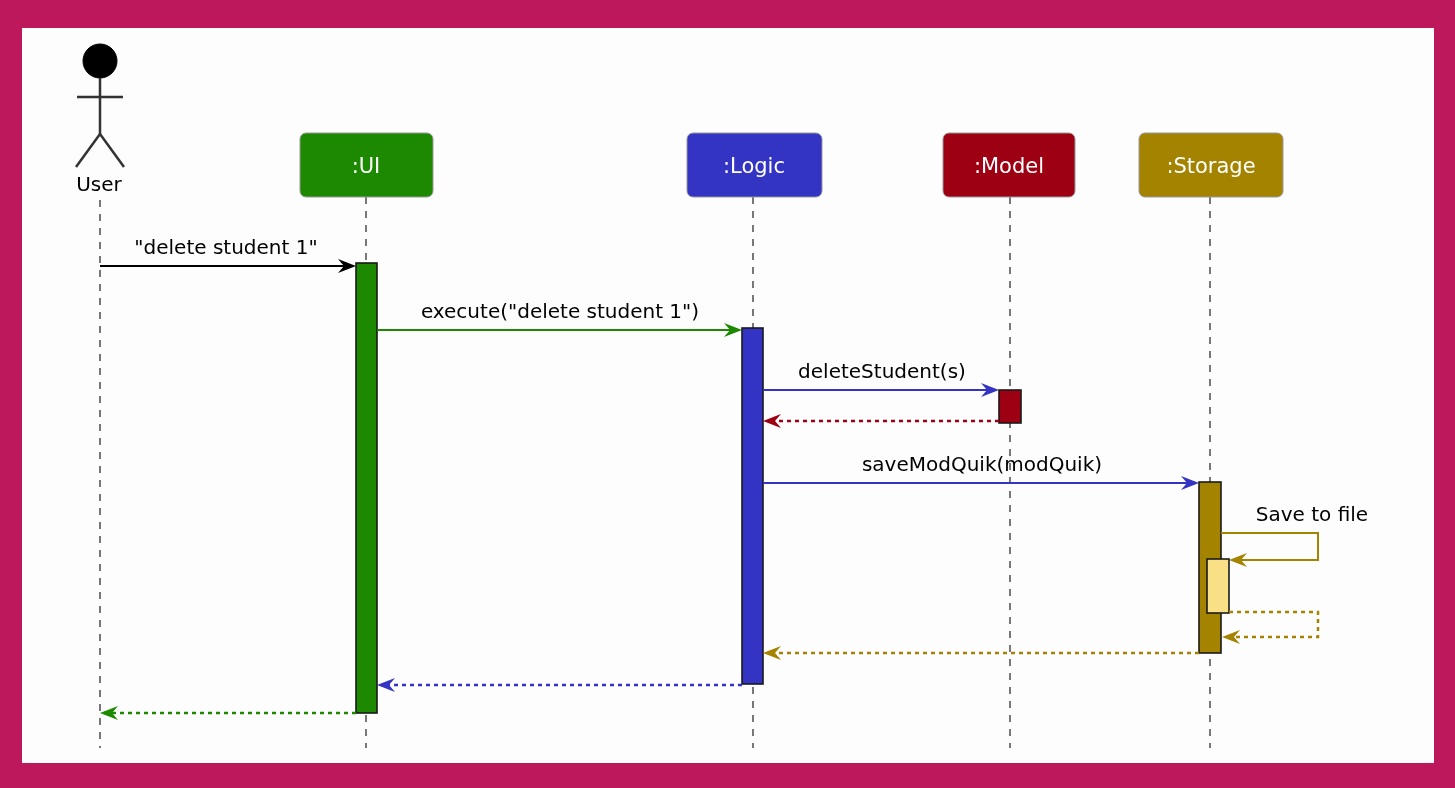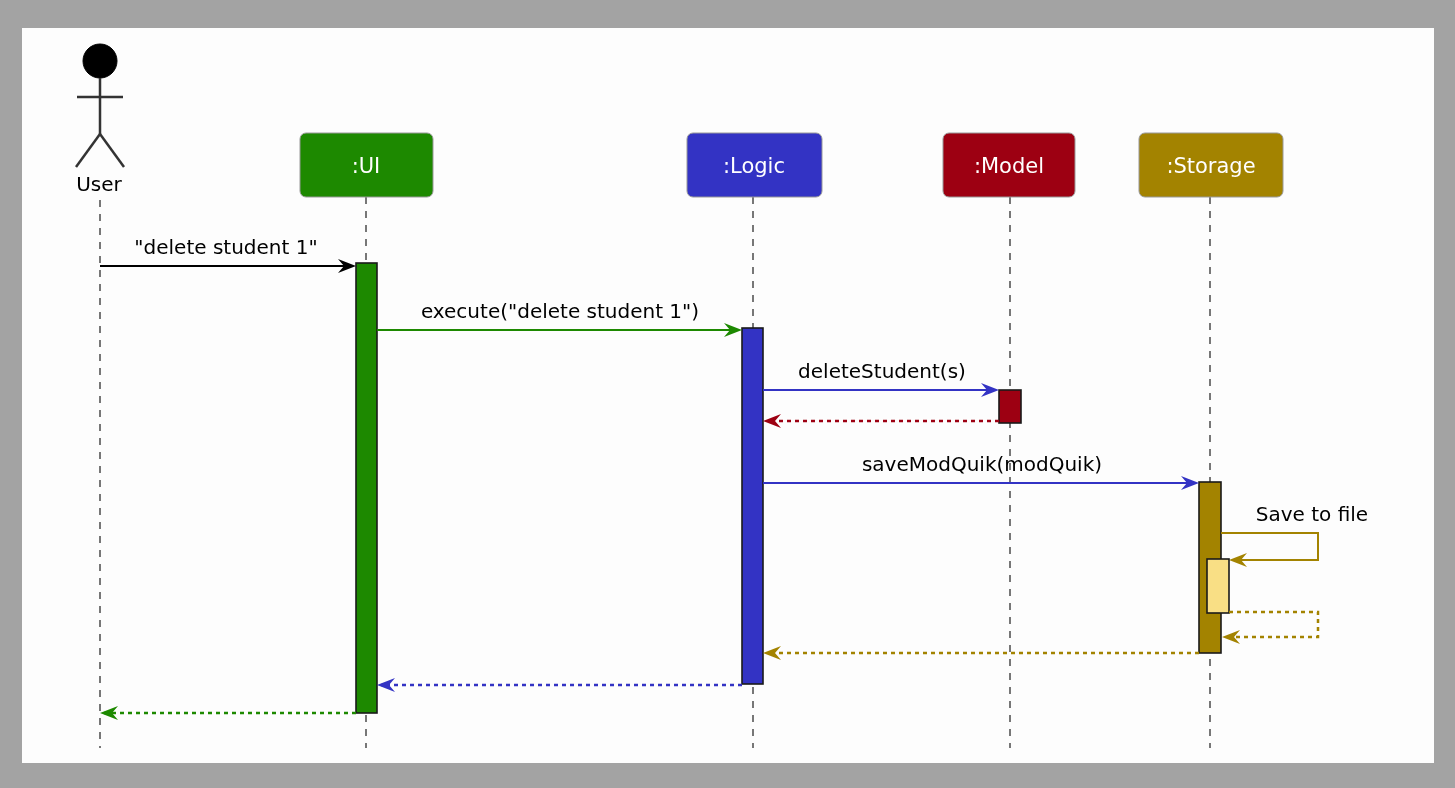--- a/index.html
+++ b/index.html
@@ -5,21 +5,21 @@
   html, body {
     margin: 0;
     padding: 0;
     background: #f5f5f5;
     font-family: "DejaVu Sans", "Liberation Sans", sans-serif;
   }
   .stage {
     position: relative;
     width: 1455px;
     height: 788px;
-    background: #a3a3a3;
+    background: #be185d;
     overflow: hidden;
   }
   svg { display: block; }
   .panel { fill: #fdfdfd; }
   .lifeline {
     stroke-width: 2;
     stroke-dasharray: 7 7;
     fill: none;
   }
   .actor-part {

